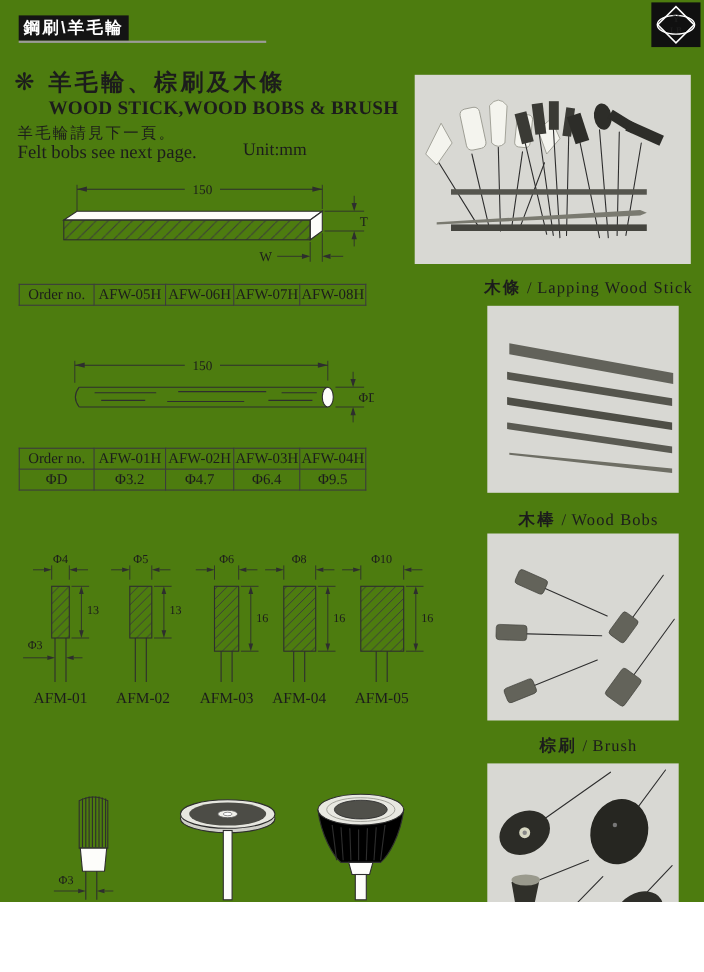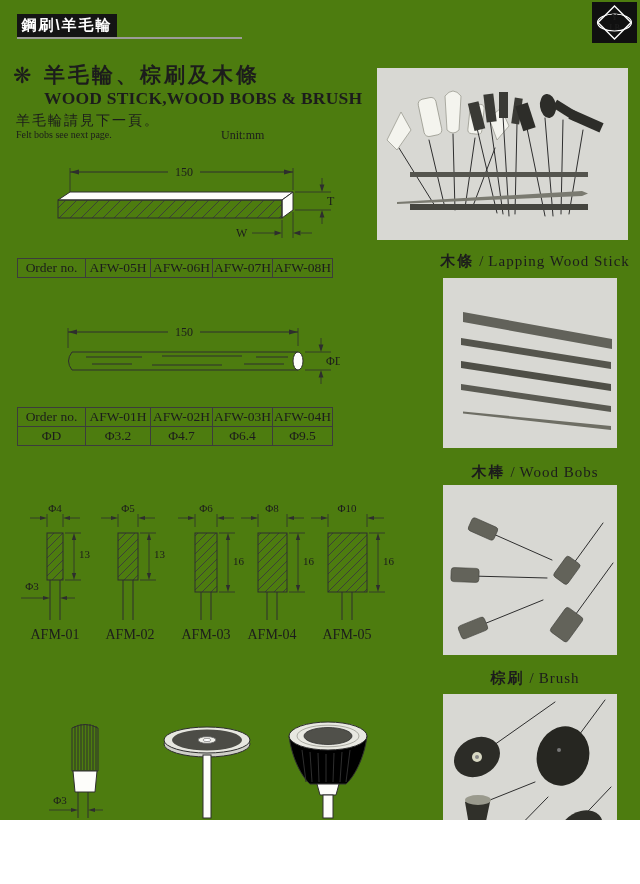--- a/index.html
+++ b/index.html
@@ -13,22 +13,22 @@
        font-family:"Liberation Sans",sans-serif;font-weight:bold;font-size:15px;letter-spacing:2px;}
   .tab-line{left:17px;top:37px;width:225px;height:2px;background:#9c9c98;}
   .logo{left:592px;top:2px;width:45px;height:41px;}
 
   
   .flower{left:13px;top:63px;font-size:22px;font-weight:bold;font-family:"DejaVu Sans",sans-serif;}
   .t-zh{left:44px;top:61px;font-size:21px;font-weight:bold;letter-spacing:3px;
         font-family:"Liberation Sans",sans-serif;}
   .t-en{left:44px;top:88px;font-size:17.5px;font-weight:bold;letter-spacing:0.2px;}
   .n-zh{left:16px;top:112px;font-size:14px;letter-spacing:2px;}
-  .n-en{left:16px;top:129px;font-size:10px;}
-  .unit{left:221px;top:128px;font-size:12px;}
+  .n-en{left:16px;top:129px;font-size:17px;}
+  .unit{left:221px;top:128px;font-size:16px;}
 
   
   table.spec{border-collapse:collapse;table-layout:fixed;font-size:13.5px;}
   table.spec td{border:1.3px solid #3c3c3c;text-align:center;vertical-align:middle;
                 padding:0;height:18px;overflow:hidden;font-family:Liberation Serif, serif;}
 
   
   svg text{font-family:"Liberation Serif",serif;fill:#1c1c1c;}
   svg .dim{font-size:12px;}
   svg .dims{font-size:11px;}

